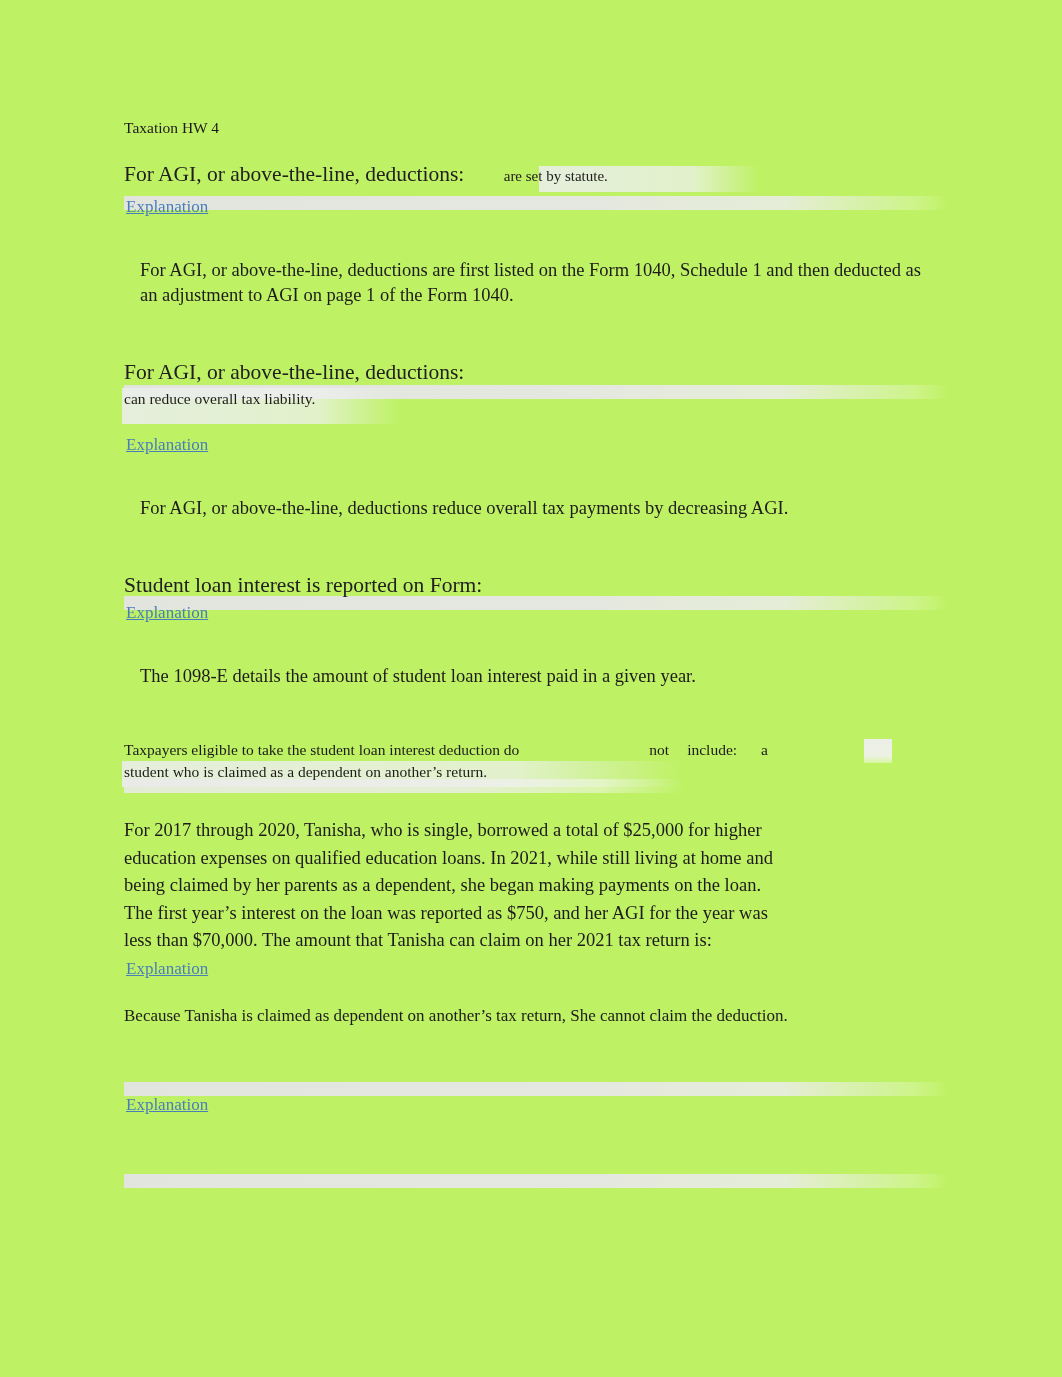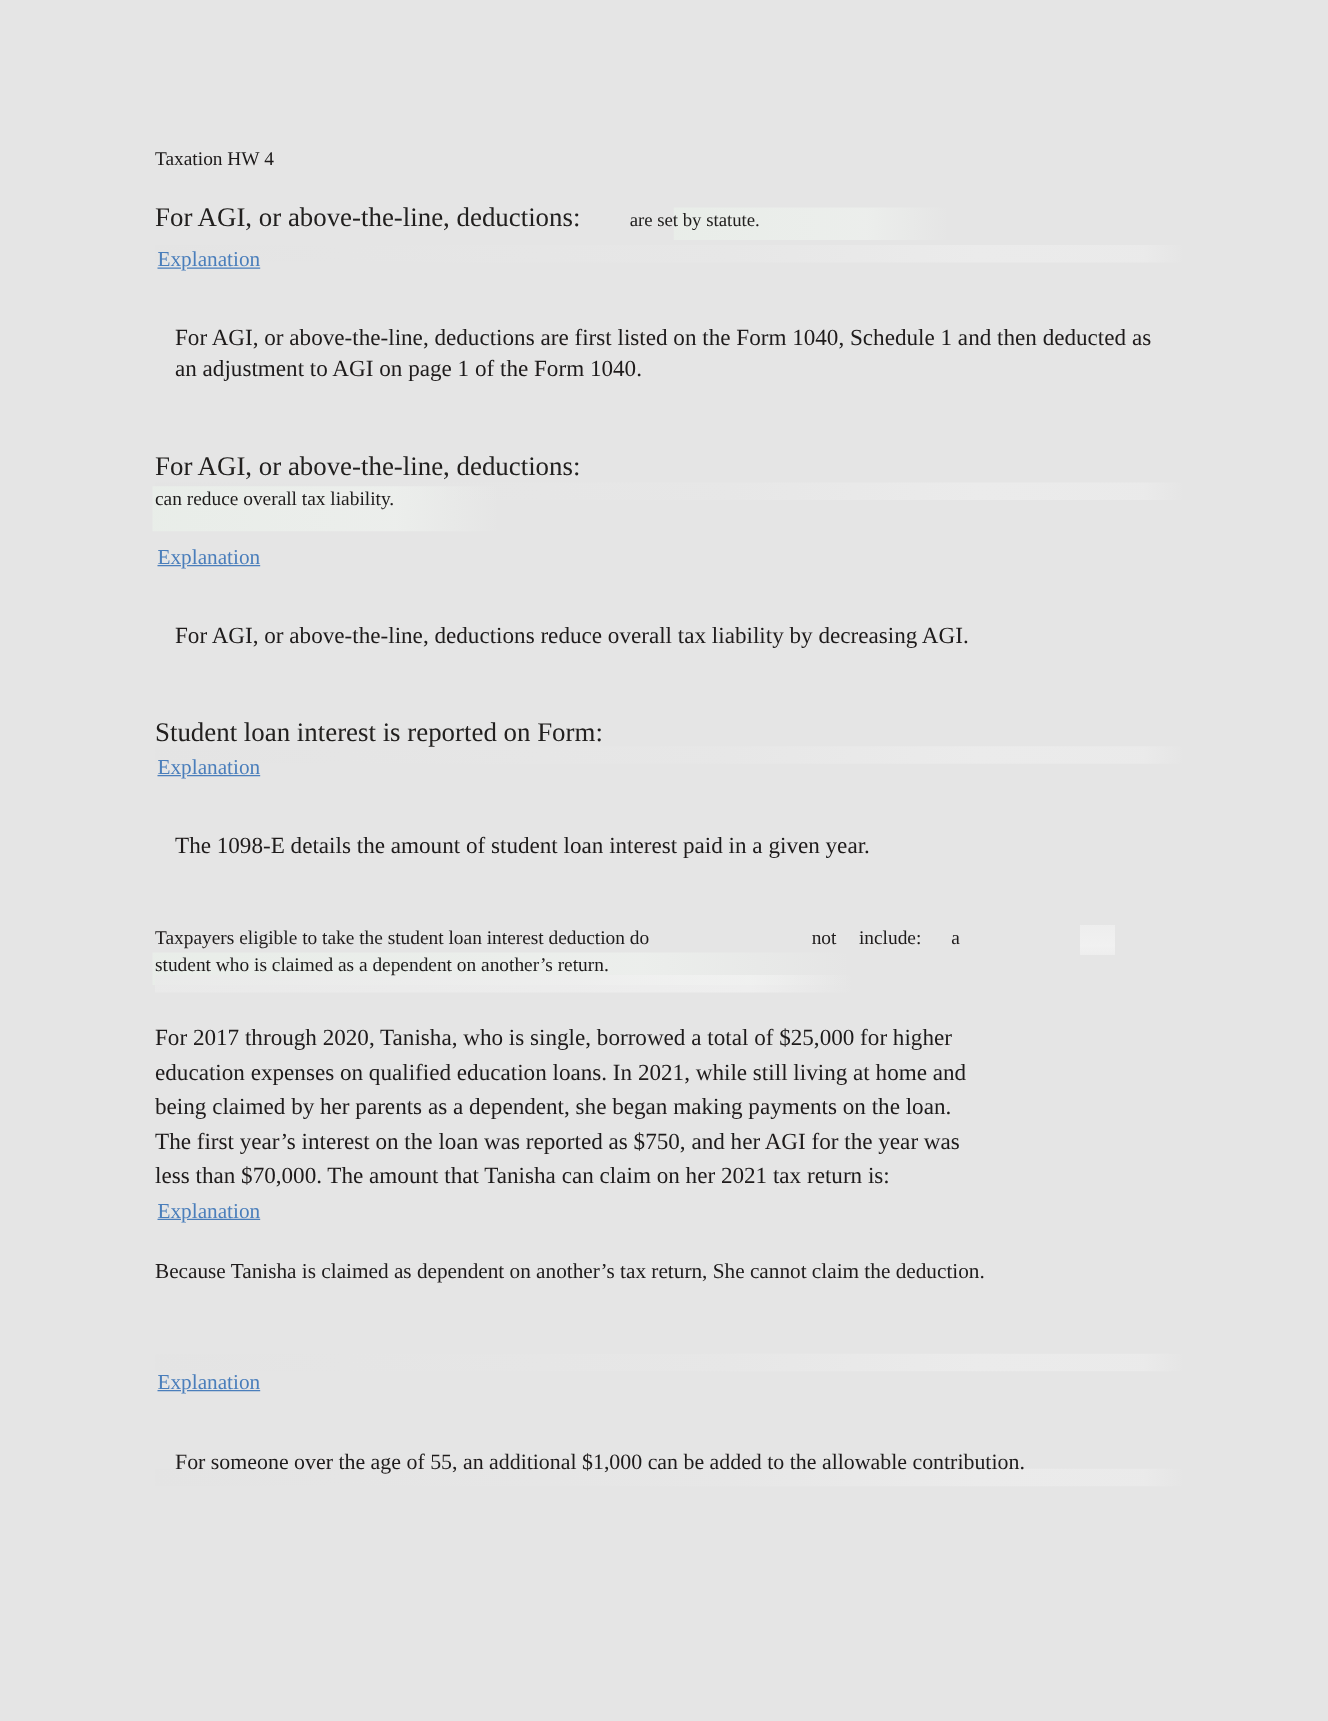--- a/index.html
+++ b/index.html
@@ -10,21 +10,21 @@
   }
   body {
     font-family: "Liberation Serif", "DejaVu Serif", serif;
     color: #201c1c;
     -webkit-font-smoothing: antialiased;
   }
   .page {
     position: relative;
     width: 1062px;
     height: 1377px;
-    background: #e5e5e5;
+    background: #bef264;
     overflow: hidden;
   }
   .content {
     position: absolute;
     left: 124px;
     top: 118px;
     width: 826px;
   }
 
   
@@ -172,21 +172,21 @@
       <div class="q-heading">For  AGI, or above-the-line, deductions:</div>
       <div class="small-text" style="margin-top:2px;">can reduce overall tax liability.</div>
     </div>
 
     <div class="gap-md"></div>
 
     <div class="explanation">Explanation</div>
 
     <div class="gap-md"></div>
 
-    <div class="body-text">For AGI, or above-the-line, deductions reduce overall tax liability by decreasing AGI.</div>
+    <div class="body-text">For AGI, or above-the-line, deductions reduce overall tax payments by decreasing AGI.</div>
 
     <div class="gap-lg"></div>
 
     
     <div class="sec">
       <div class="band" style="top:25px;"></div>
       <div class="q-heading">Student loan interest is reported on Form:</div>
       <div style="height:1px;"></div>
       <div class="explanation">Explanation</div>
     </div>
@@ -229,18 +229,17 @@
       <div class="band" style="top:-8px;"></div>
       <div class="band" style="top:84px;"></div>
 
 
       <div style="height:2px;"></div>
       <div class="explanation">Explanation</div>
     </div>
 
     <div class="gap-md"></div>
 
-    <div class="body-text" style="font-size:17.5px;line-height:25px;">For someone over the age of 55, an additional $1,000 can be added to the allowable contribution.</div>
 
     
 
   </div>
 </div>
 
 </body></html>

